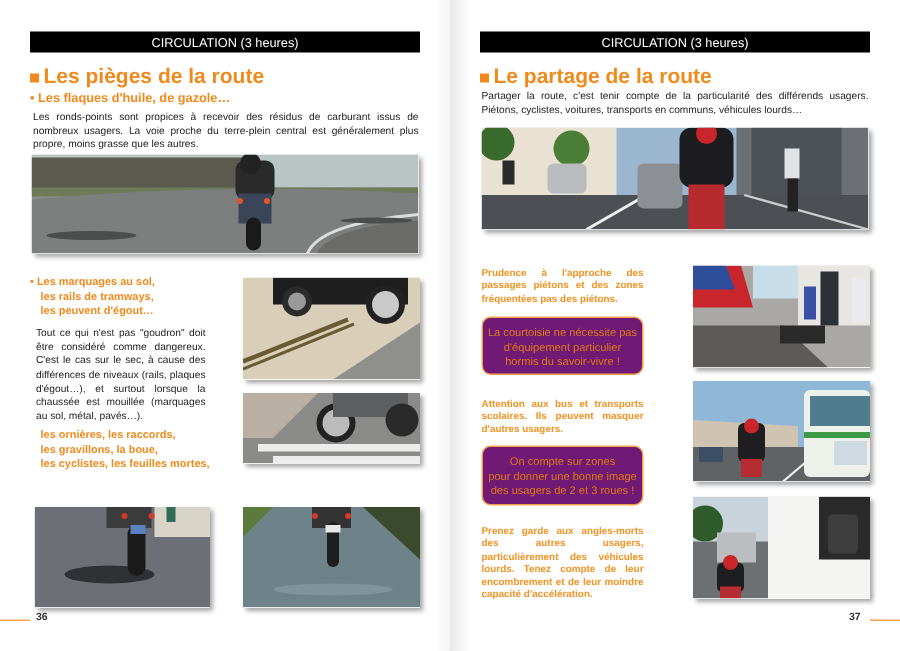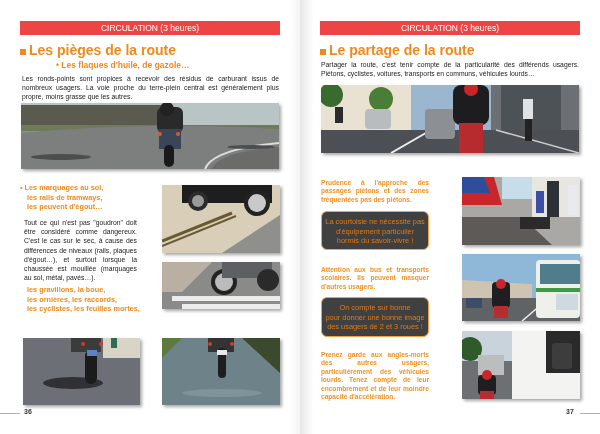--- a/index.html
+++ b/index.html
@@ -12,40 +12,40 @@
   .gutter-shadow {
     position: absolute; left: 300px; top: 0; width: 14px; height: 434px;
     background: linear-gradient(to right, #e8e8e8, #f6f6f6 60%, #ffffff);
   }
   .gutter-shadow-l {
     position: absolute; left: 290px; top: 0; width: 10px; height: 434px;
     background: linear-gradient(to right, #ffffff, #f4f4f4);
   }
 
   .band {
-    position: absolute; height: 14px; background: #ef4444;
+    position: absolute; height: 14px; background: #000000;
     color: #fff; font-size: 8.5px; line-height: 14px; text-align: center;
   }
   .h-square {
     position: absolute; font-size: 14px; font-weight: bold; color: #f08a1c;
     line-height: 11px; white-space: nowrap;
   }
   .h-square .sq { display: inline-block; width: 6px; height: 6px; background: #f08a1c; margin-right: 3px; vertical-align: 0px; }
   .h-bullet {
-    position: absolute; font-size: 8.5px; font-weight: bold; color: #f08a1c; line-height: 10px; margin-left: 36px;
+    position: absolute; font-size: 8.5px; font-weight: bold; color: #f08a1c; line-height: 10px;
   }
   .body-text {
     position: absolute; font-size: 6.8px; line-height: 9px; color: #222; text-align: justify;
   }
   .orange-text {
     position: absolute; font-size: 6.6px; line-height: 8.4px; color: #f39323; font-weight: bold; text-align: justify;
   }
   .orange-list { position: absolute; font-size: 7.3px; line-height: 9.5px; color: #f08a1c; font-weight: bold; }
   .callout {
-    position: absolute; border: 1.2px solid #f5a04a; border-radius: 6px; background: #404040;
+    position: absolute; border: 1.2px solid #f5a04a; border-radius: 6px; background: #701a75;
     color: #e07a14; font-size: 7.4px; line-height: 9.6px; text-align: center; padding-top: 5px;
   }
 
   .photo { position: absolute; box-shadow: 2px 2px 3px rgba(0,0,0,0.35); overflow: hidden; }
 
   .page-num { position: absolute; top: 408px; font-size: 7px; font-weight: bold; color: #333; }
   .pn-line { position: absolute; top: 413px; height: 1px; background: #f3a34a; }
 </style>
 </head>
 <body>
@@ -87,22 +87,22 @@
 
   <div class="orange-list" style="left:20px; top:183px;">
     <div>• <span>Les marquages au sol,</span></div>
     <div style="padding-left:7px">les rails de tramways,</div>
     <div style="padding-left:7px">les peuvent d'égout…</div>
   </div>
 
   <div class="body-text" style="left:24px; top:218px; width:113px; line-height:9.2px;">Tout ce qui n'est pas "goudron" doit être considéré comme dangereux. C'est le cas sur le sec, à cause des différences de niveaux (rails, plaques d'égout…), et surtout lorsque la chaussée est mouillée (marquages au sol, métal, pavés…).</div>
 
   <div class="orange-list" style="left:20px; top:285px;">
+    <div style="padding-left:7px">les ornières, les raccords,</div>
     <div style="padding-left:7px">les gravillons, la boue,</div>
-    <div style="padding-left:7px">les ornières, les raccords,</div>
     <div style="padding-left:7px">les cyclistes, les feuilles mortes,</div>
   </div>
 
   <div class="photo" style="left:162px; top:185px; width:118px; height:68px;">
     <svg width="118" height="68" viewBox="0 0 118 68">
       <rect width="118" height="68" fill="#d9cfb8"></rect>
       <path d="M60 68 L118 30 L118 68Z" fill="#8f8f8c"></path>
       <path d="M0 56 L70 28" stroke="#6a5a34" stroke-width="3"></path>
       <path d="M0 61 L74 31" stroke="#6a5a34" stroke-width="2"></path>
       <rect x="20" y="0" width="90" height="18" fill="#1e1e1e"></rect>
@@ -197,21 +197,21 @@
 
   <div class="callout" style="left:21px; top:211px; width:108px; height:39px;">
     <div>La courtoisie ne nécessite pas</div>
     <div>d'équipement particulier</div>
     <div>hormis du savoir-vivre !</div>
   </div>
 
   <div class="orange-text" style="left:21px; top:266px; width:108px;">Attention aux bus et transports scolaires. Ils peuvent masquer d'autres usagers.</div>
 
   <div class="callout" style="left:21px; top:297px; width:108px; height:40px;">
-    <div>On compte sur bonne</div>
+    <div>On compte sur zones</div>
     <div>pour donner une bonne image</div>
     <div>des usagers de 2 et 3 roues !</div>
   </div>
 
   <div class="orange-text" style="left:21px; top:351px; width:108px;">Prenez garde aux angles-morts des autres usagers, particulièrement des véhicules lourds. Tenez compte de leur encombrement et de leur moindre capacité d'accélération.</div>
 
   <div class="photo" style="left:162px; top:177px; width:118px; height:68px;">
     <svg width="118" height="68" viewBox="0 0 118 68">
       <rect width="118" height="68" fill="#a9a8a4"></rect>
       <rect x="40" y="0" width="30" height="22" fill="#c7dde9"></rect>

